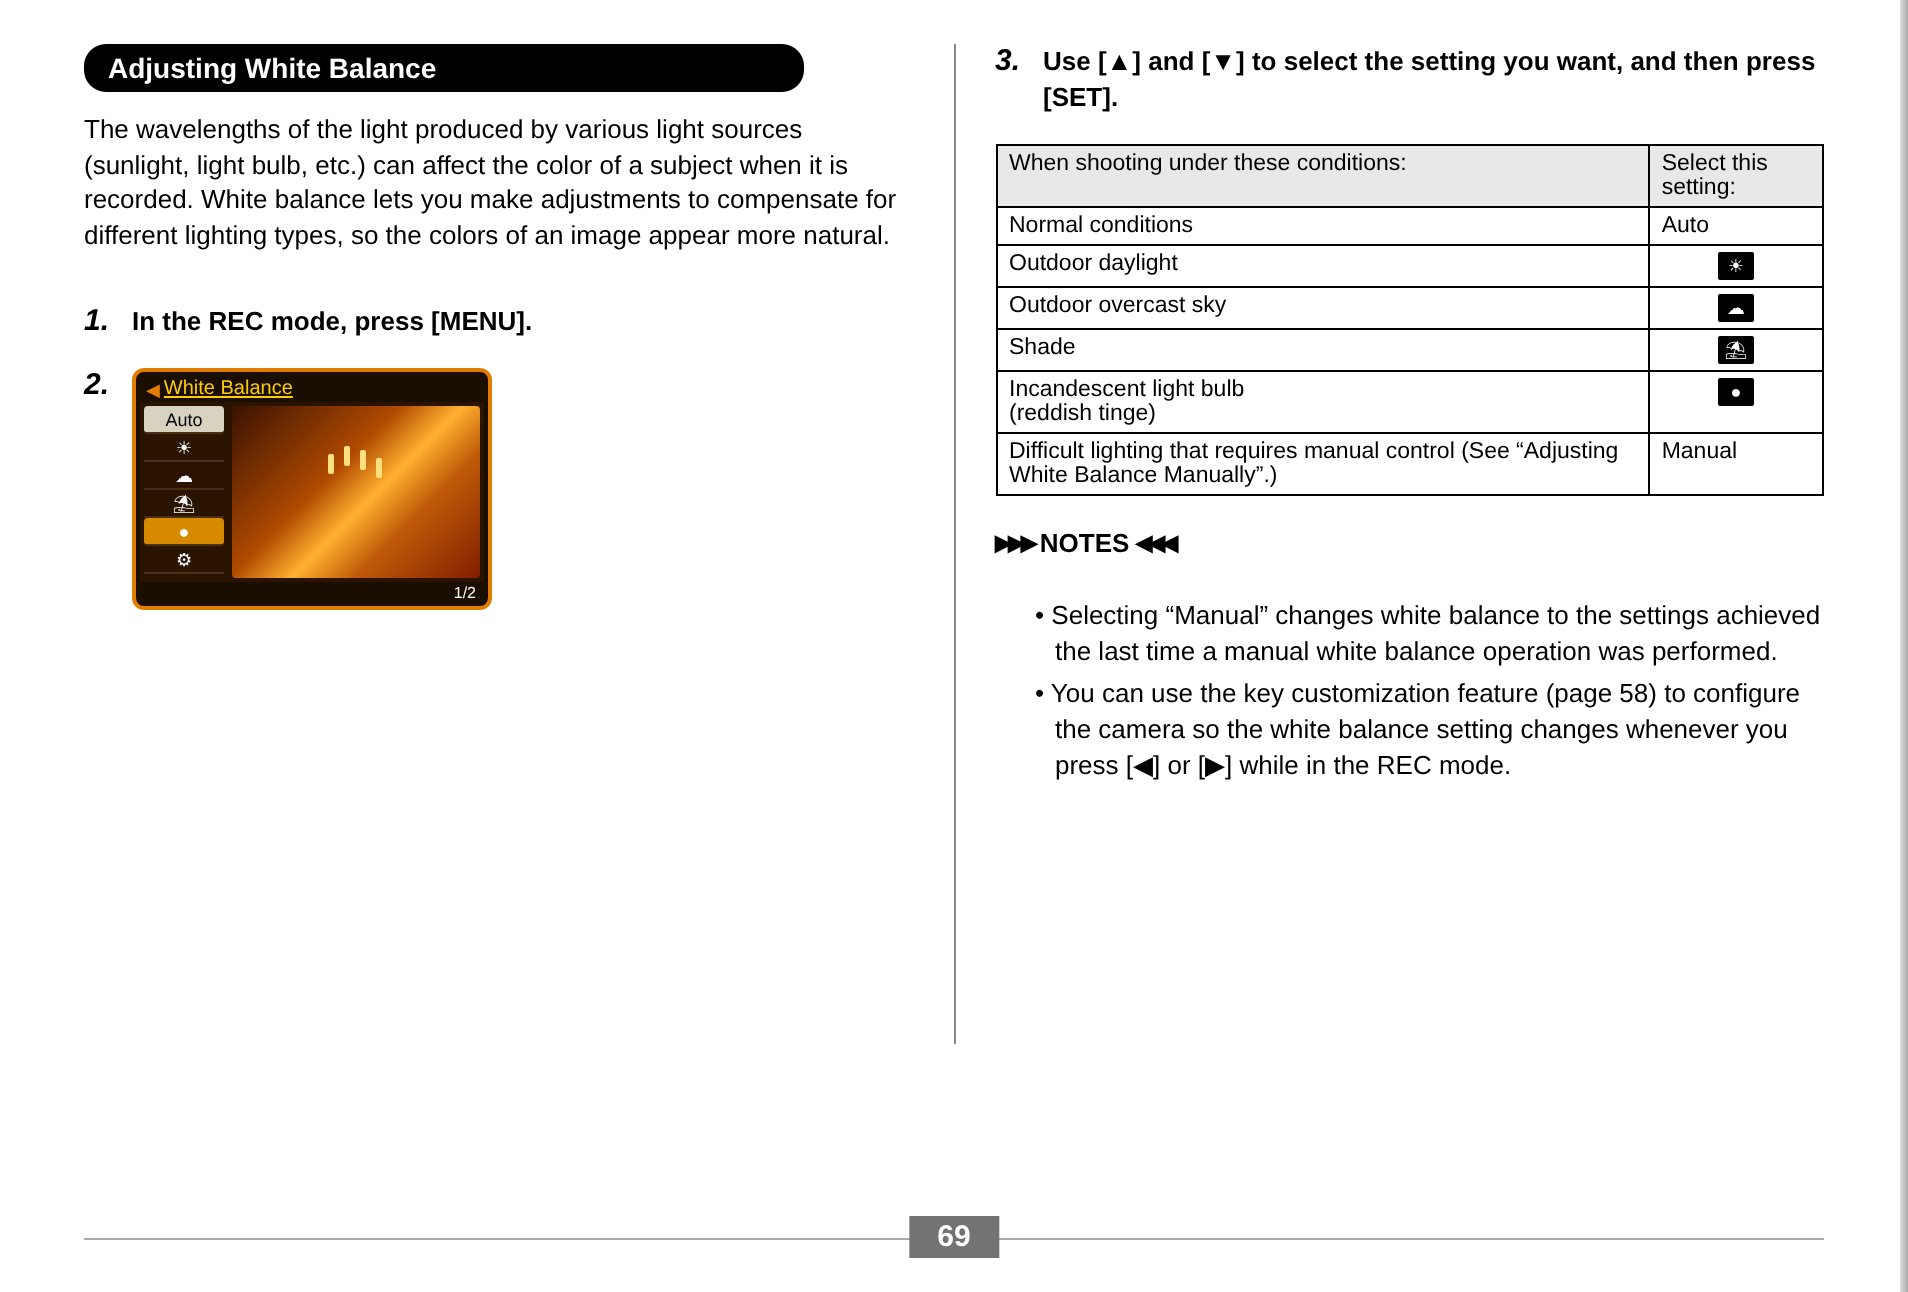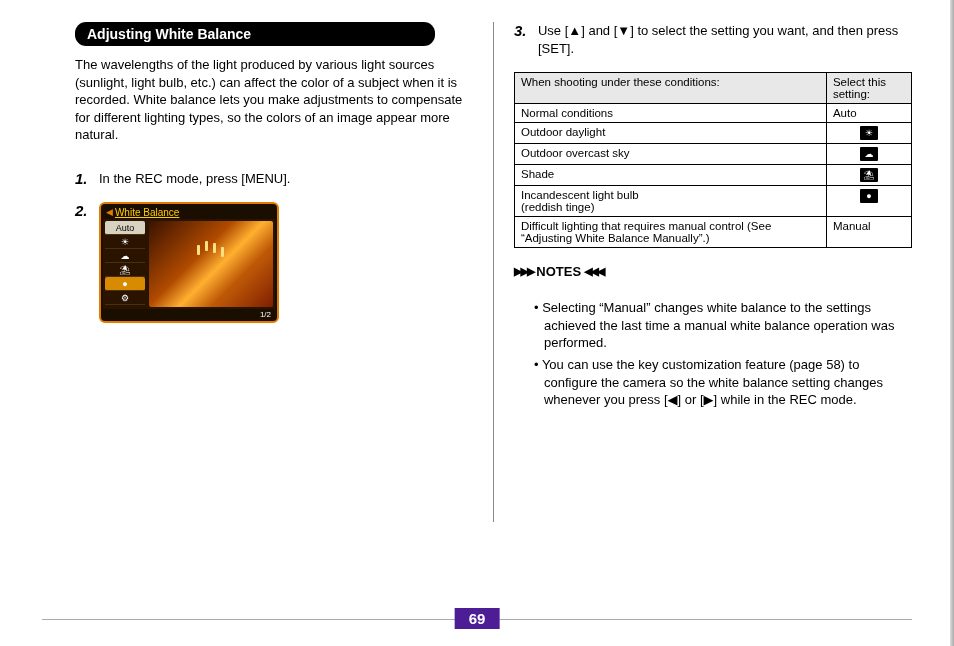--- a/index.html
+++ b/index.html
@@ -1,28 +1,28 @@
 <!DOCTYPE html>
 <html><head>
 <meta charset="utf-8">
 <style>
   * { box-sizing: border-box; margin: 0; padding: 0; }
   body { width: 954px; height: 646px; font-family: Arial, Helvetica, sans-serif; background: #fff; position: relative; color: #000; }
   .page { padding: 22px 42px 0 42px; }
   .header-bar { background: #d9d9d9; height: 22px; line-height: 22px; margin-bottom: 12px; }
   .header-text { font-weight: bold; font-size: 13px; padding-left: 16px; letter-spacing: 0.2px; }
   .columns { display: flex; gap: 0; height: 500px; }
-  .col-left { width: 50%; padding-right: 20px; margin-left: 33px; }
+  .col-left { width: 50%; padding-right: 20px; }
   .col-right { width: 50%; padding-left: 20px; }
   .divider { width: 1px; background: #888; }
   .pill { background: #000; color: #fff; border-radius: 11px; padding: 4px 12px; font-size: 14px; font-weight: bold; display: inline-block; margin-bottom: 10px; min-width: 360px; }
   .intro { font-size: 13px; line-height: 1.35; margin-bottom: 26px; }
   .step { display: flex; margin-bottom: 14px; }
   .step-num { font-weight: bold; font-style: italic; font-size: 15px; width: 24px; flex-shrink: 0; }
-  .step-body { font-weight: normal; font-size: 13px; line-height: 1.4; }
+  .step-body { font-weight: bold; font-size: 13px; line-height: 1.4; }
   .step2-wrap { display: flex; align-items: flex-start; gap: 10px; }
   .step2-text { width: 160px; }
   .lcd { width: 180px; }
   .lcd-frame { border: 2px solid #e07c00; border-radius: 6px; padding: 2px; background: #1a0e00; }
   .lcd-title { background: #1a0e00; color: #fff; font-size: 10px; padding: 1px 3px; display: flex; align-items: center; }
   .lcd-title .arrow { color: #e07c00; font-size: 9px; margin-right: 2px; }
   .lcd-title .txt { color: #ffcc00; text-decoration: underline; }
   .lcd-body { display: flex; align-items: flex-start; gap: 4px; background: #2a1400; padding: 2px; }
   .lcd-options { width: 40px; }
   .lcd-opt { font-size: 9px; color: #fff; height: 14px; line-height: 14px; text-align: center; border-bottom: 1px solid #4a3010; }
@@ -34,21 +34,21 @@
   .table { width: 100%; border-collapse: collapse; margin: 12px 4px 16px 0; }
   .table th, .table td { border: 1px solid #000; font-size: 11.5px; padding: 3px 6px; text-align: left; vertical-align: top; }
   .table th { background: #e8e8e8; font-weight: normal; }
   .table td.cicon { text-align: center; }
   .setting-icon { display: inline-block; width: 18px; height: 14px; background: #000; color: #fff; font-size: 9px; line-height: 14px; text-align: center; border-radius: 1px; }
   .notes-hdr { font-weight: bold; font-size: 13px; display: flex; align-items: center; gap: 3px; margin-bottom: 4px; }
   .notes-deco-l, .notes-deco-r { display: inline-block; font-size: 11px; letter-spacing: -2px; }
   .notes-list { list-style: none; padding-left: 20px; margin-top: 20px; }
   .notes-list li { font-size: 13px; line-height: 1.35; margin-bottom: 4px; text-indent: -10px; padding-left: 10px; }
   .footer { position: absolute; left: 42px; right: 42px; bottom: 26px; border-top: 1px solid #aaa; }
-  .pagenum { position: absolute; left: 50%; transform: translateX(-50%); top: -12px; background: #4c1d95; color: #fff; font-weight: bold; font-size: 15px; padding: 2px 14px; }
+  .pagenum { position: absolute; left: 50%; transform: translateX(-50%); top: -12px; background: #737373; color: #fff; font-weight: bold; font-size: 15px; padding: 2px 14px; }
   .page-edge { position: absolute; right: 0; top: 0; width: 4px; height: 646px; background: linear-gradient(90deg,#ddd,#aaa); }
 </style>
 </head>
 <body>
 
 <div class="page">
 
   <div class="columns">
     <div class="col-left">
       <div class="pill">Adjusting White Balance</div>

